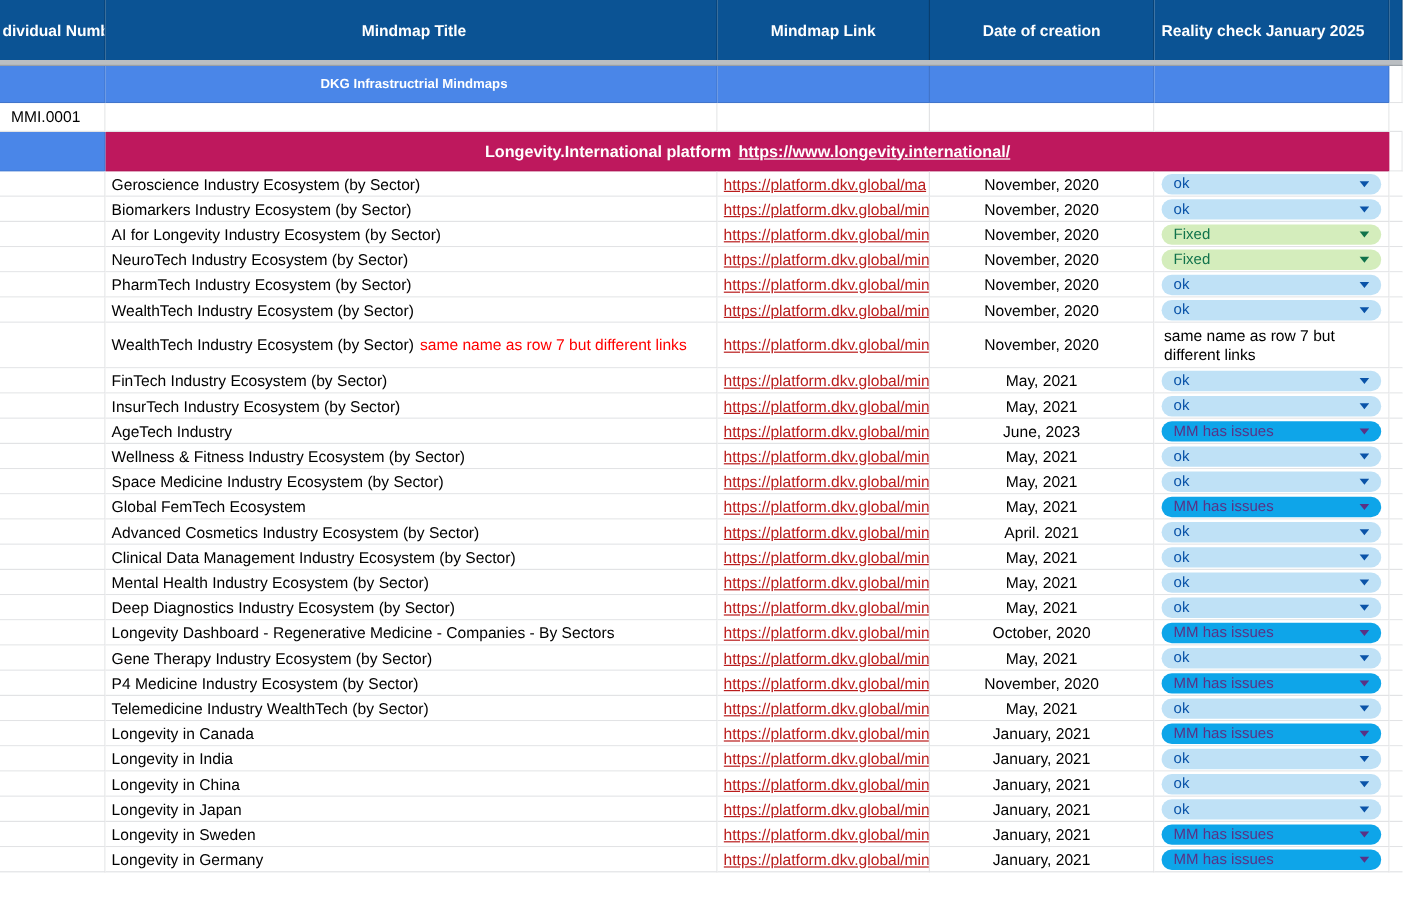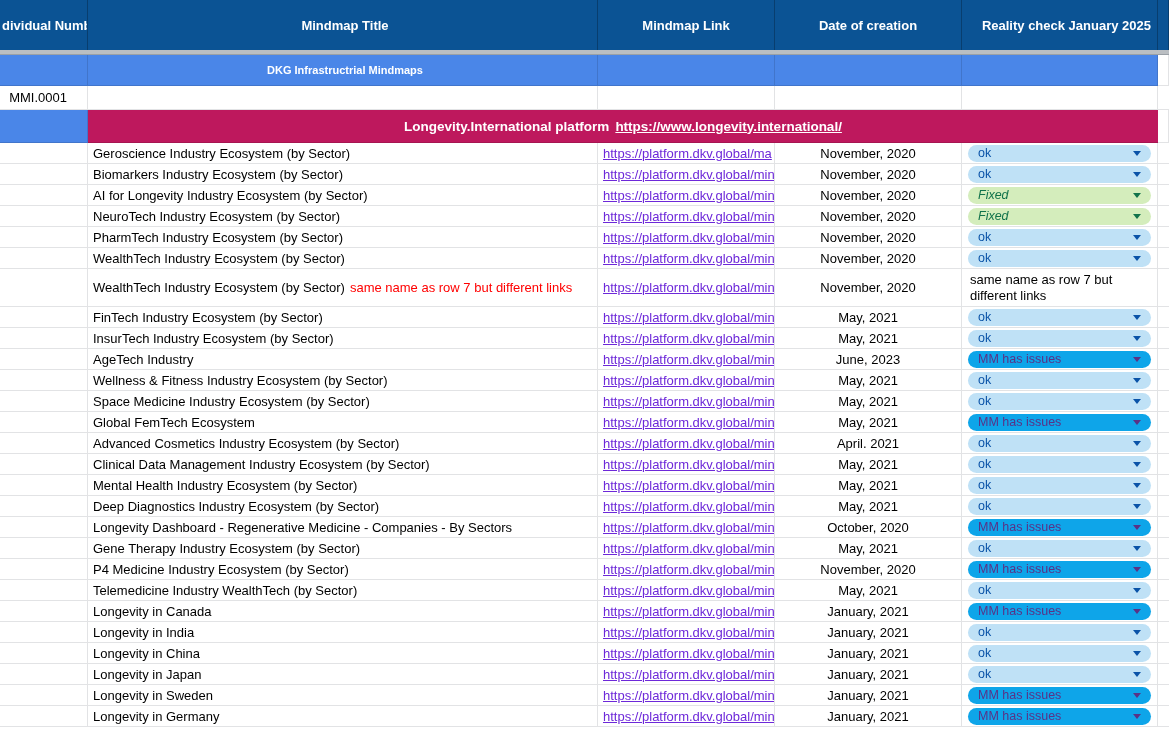--- a/index.html
+++ b/index.html
@@ -36,33 +36,33 @@
   }
   .band2 .band-link{color:#fff;text-decoration:underline;margin-left:6px;cursor:pointer;}
   
   .mmi-row{height:24px;}
   .data-row{height:21px;}
   .data-row.tall{height:38px;}
   .c-num{justify-content:flex-end;padding-right:20px;}
   .c-title{padding-left:5px;}
   .c-title .note{color:#ff0000;margin-left:5px;}
   .c-link{padding-left:5px;}
-  .c-link .lnk{color:#6d28d9;text-decoration:underline;cursor:pointer;overflow:hidden;white-space:nowrap;}
+  .c-link .lnk{color:#b91c1c;text-decoration:underline;cursor:pointer;overflow:hidden;white-space:nowrap;}
   .c-date{justify-content:center;}
   .c-extra{padding-left:3px;border-right:none;}
   
   .c-status{padding:0 6px;}
   .chip{
     flex:1;height:17px;border-radius:9px;display:flex;align-items:center;
     justify-content:space-between;padding:0 10px;font-size:12.5px;cursor:pointer;
     box-sizing:border-box;min-width:0;
   }
   .chip .chip-arrow{width:0;height:0;border-left:4px solid transparent;border-right:4px solid transparent;border-top:5px solid currentColor;flex:none;margin-left:6px;}
   .chip.ok{background:#bfe1f6;color:#0a53a8;}
-  .chip.fixed{background:#d4edbc;color:#11734b;font-style:italic;}
+  .chip.fixed{background:#d4edbc;color:#11734b;}
   .chip.issues{background:#0ea5e9;color:#5a3286;}
   .status-plain{
     white-space:normal;line-height:16px;padding-left:2px;color:#000;font-size:13px;
   }
   .tall .c-status{align-items:center;}
 </style>
 </head>
 <body>
 
 <div class="sheet">
@@ -73,21 +73,21 @@
     </div>
     <div class="cell c-title">
       <span>Mindmap Title</span>
     </div>
     <div class="cell c-link" style="justify-content:center;padding-left:0;">
       <span>Mindmap Link</span>
     </div>
     <div class="cell c-date">
       <span>Date of creation</span>
     </div>
-    <div class="cell c-status" style="justify-content:flex-end;">
+    <div class="cell c-status" style="justify-content:flex-start;">
       <span>Reality check January 2025</span>
     </div>
     <div class="cell c-extra"></div>
   </div>
 
   <div class="freeze-bar"></div>
 
   <div class="row band">
     <div class="cell c-num"></div>
     <div class="cell c-title">

